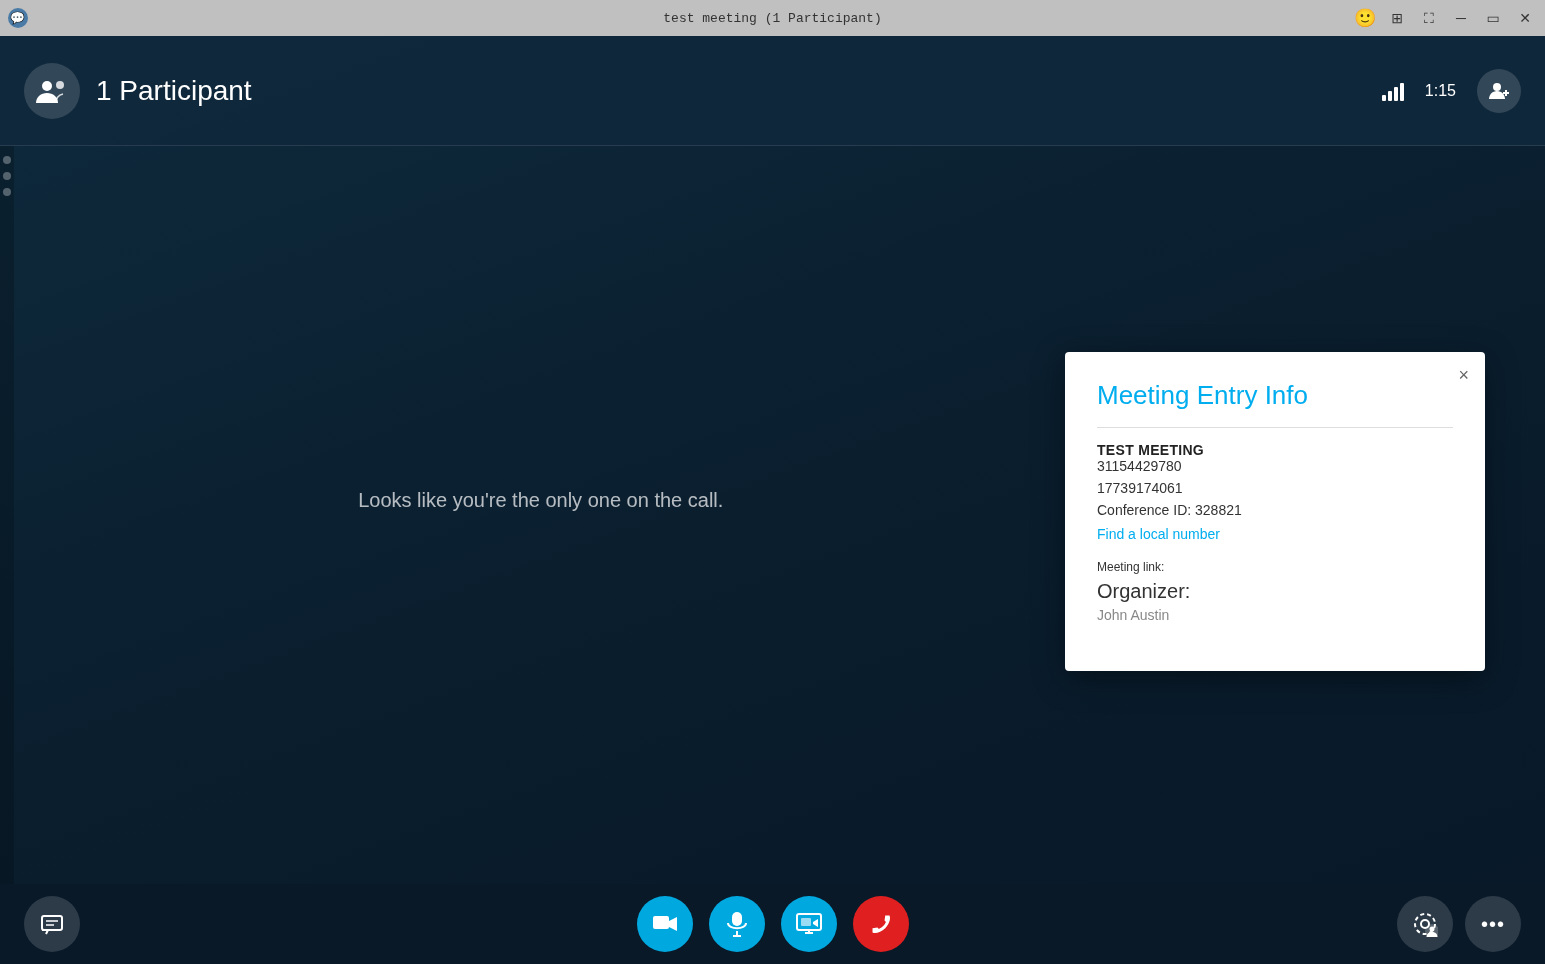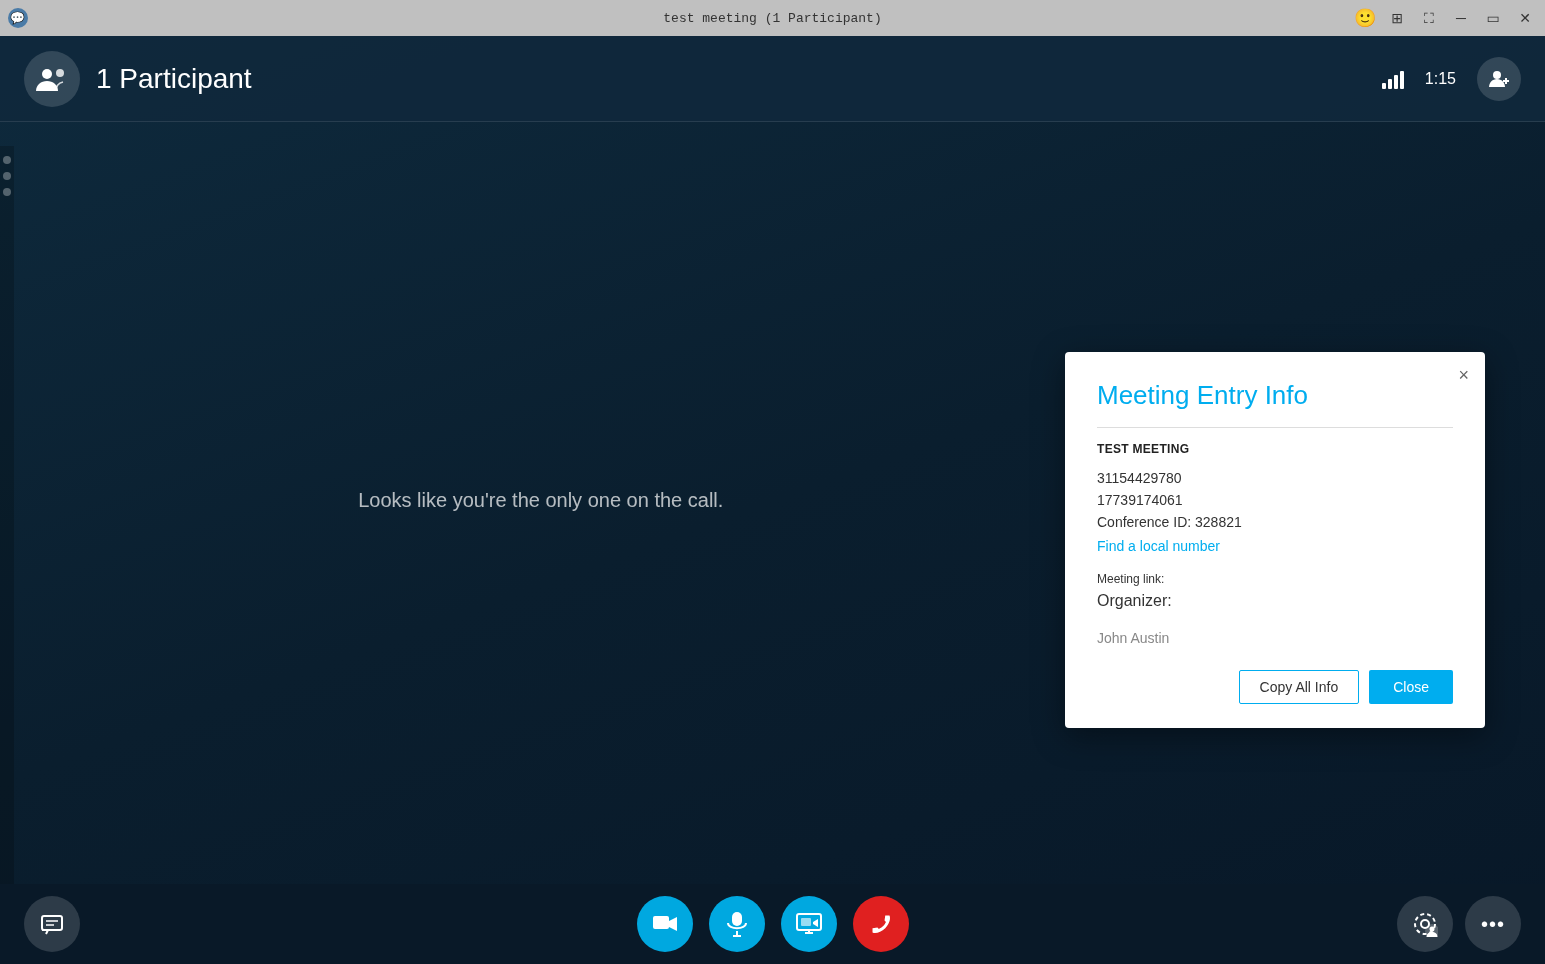--- a/index.html
+++ b/index.html
@@ -75,21 +75,21 @@
       top: 36px;
       left: 0;
       right: 0;
       bottom: 0;
       background: linear-gradient(160deg, #0e2a3d 0%, #0a1e2e 50%, #081828 100%);
     }
 
     
     .top-bar {
       width: 100%;
-      height: 86px;
+      height: 110px;
       background: rgba(15, 40, 60, 0.9);
       display: flex;
       align-items: center;
       justify-content: space-between;
       padding: 0 24px;
       border-bottom: 1px solid rgba(255,255,255,0.1);
     }
     .top-bar-left {
       display: flex;
       align-items: center;
@@ -278,24 +278,23 @@
       font-size: 26px;
       font-weight: 300;
       margin-bottom: 16px;
     }
     .modal-divider {
       border: none;
       border-top: 1px solid #ddd;
       margin-bottom: 14px;
     }
     .modal-meeting-name {
-      font-size: 12px;
+      font-size: 14px;
       font-weight: 700;
       color: #222;
-      margin-bottom: 14px;
       letter-spacing: 0.3px;
     }
     .modal-phone {
       font-size: 14px;
       color: #333;
       margin-bottom: 6px;
     }
     .modal-conf-id {
       font-size: 14px;
       color: #333;
@@ -320,23 +319,23 @@
       padding: 6px 10px;
       font-size: 13px;
       color: #555;
       margin-bottom: 18px;
       background: #fafafa;
       overflow: hidden;
       text-overflow: ellipsis;
       white-space: nowrap;
     }
     .modal-organizer-label {
-      font-size: 16px;
-      color: #333;
-      margin-bottom: 20px;
+      font-size: 20px;
+      color: #333;
+      margin-bottom: 4px;
     }
     .modal-organizer-name {
       font-size: 14px;
       color: #888;
       margin-bottom: 24px;
     }
     .modal-actions {
       display: flex;
       justify-content: flex-end;
       gap: 10px;
@@ -485,20 +484,16 @@
       <div class="modal-title">Meeting Entry Info</div>
       <hr class="modal-divider">
       <div class="modal-meeting-name">TEST MEETING</div>
       <div class="modal-phone">31154429780</div>
       <div class="modal-phone">17739174061</div>
       <div class="modal-conf-id">Conference ID: 328821</div>
       <a class="modal-find-local">Find a local number</a>
       <div class="modal-meeting-link-label">Meeting link:</div>
       <div class="modal-organizer-label">Organizer:</div>
       <div class="modal-organizer-name">John Austin</div>
-      <div class="modal-actions">
-        <button class="btn-copy">Copy All Info</button>
-        <button class="btn-close">Close</button>
-      </div>
     </div>
   </div>
 
 </div>
 
 </body></html>

